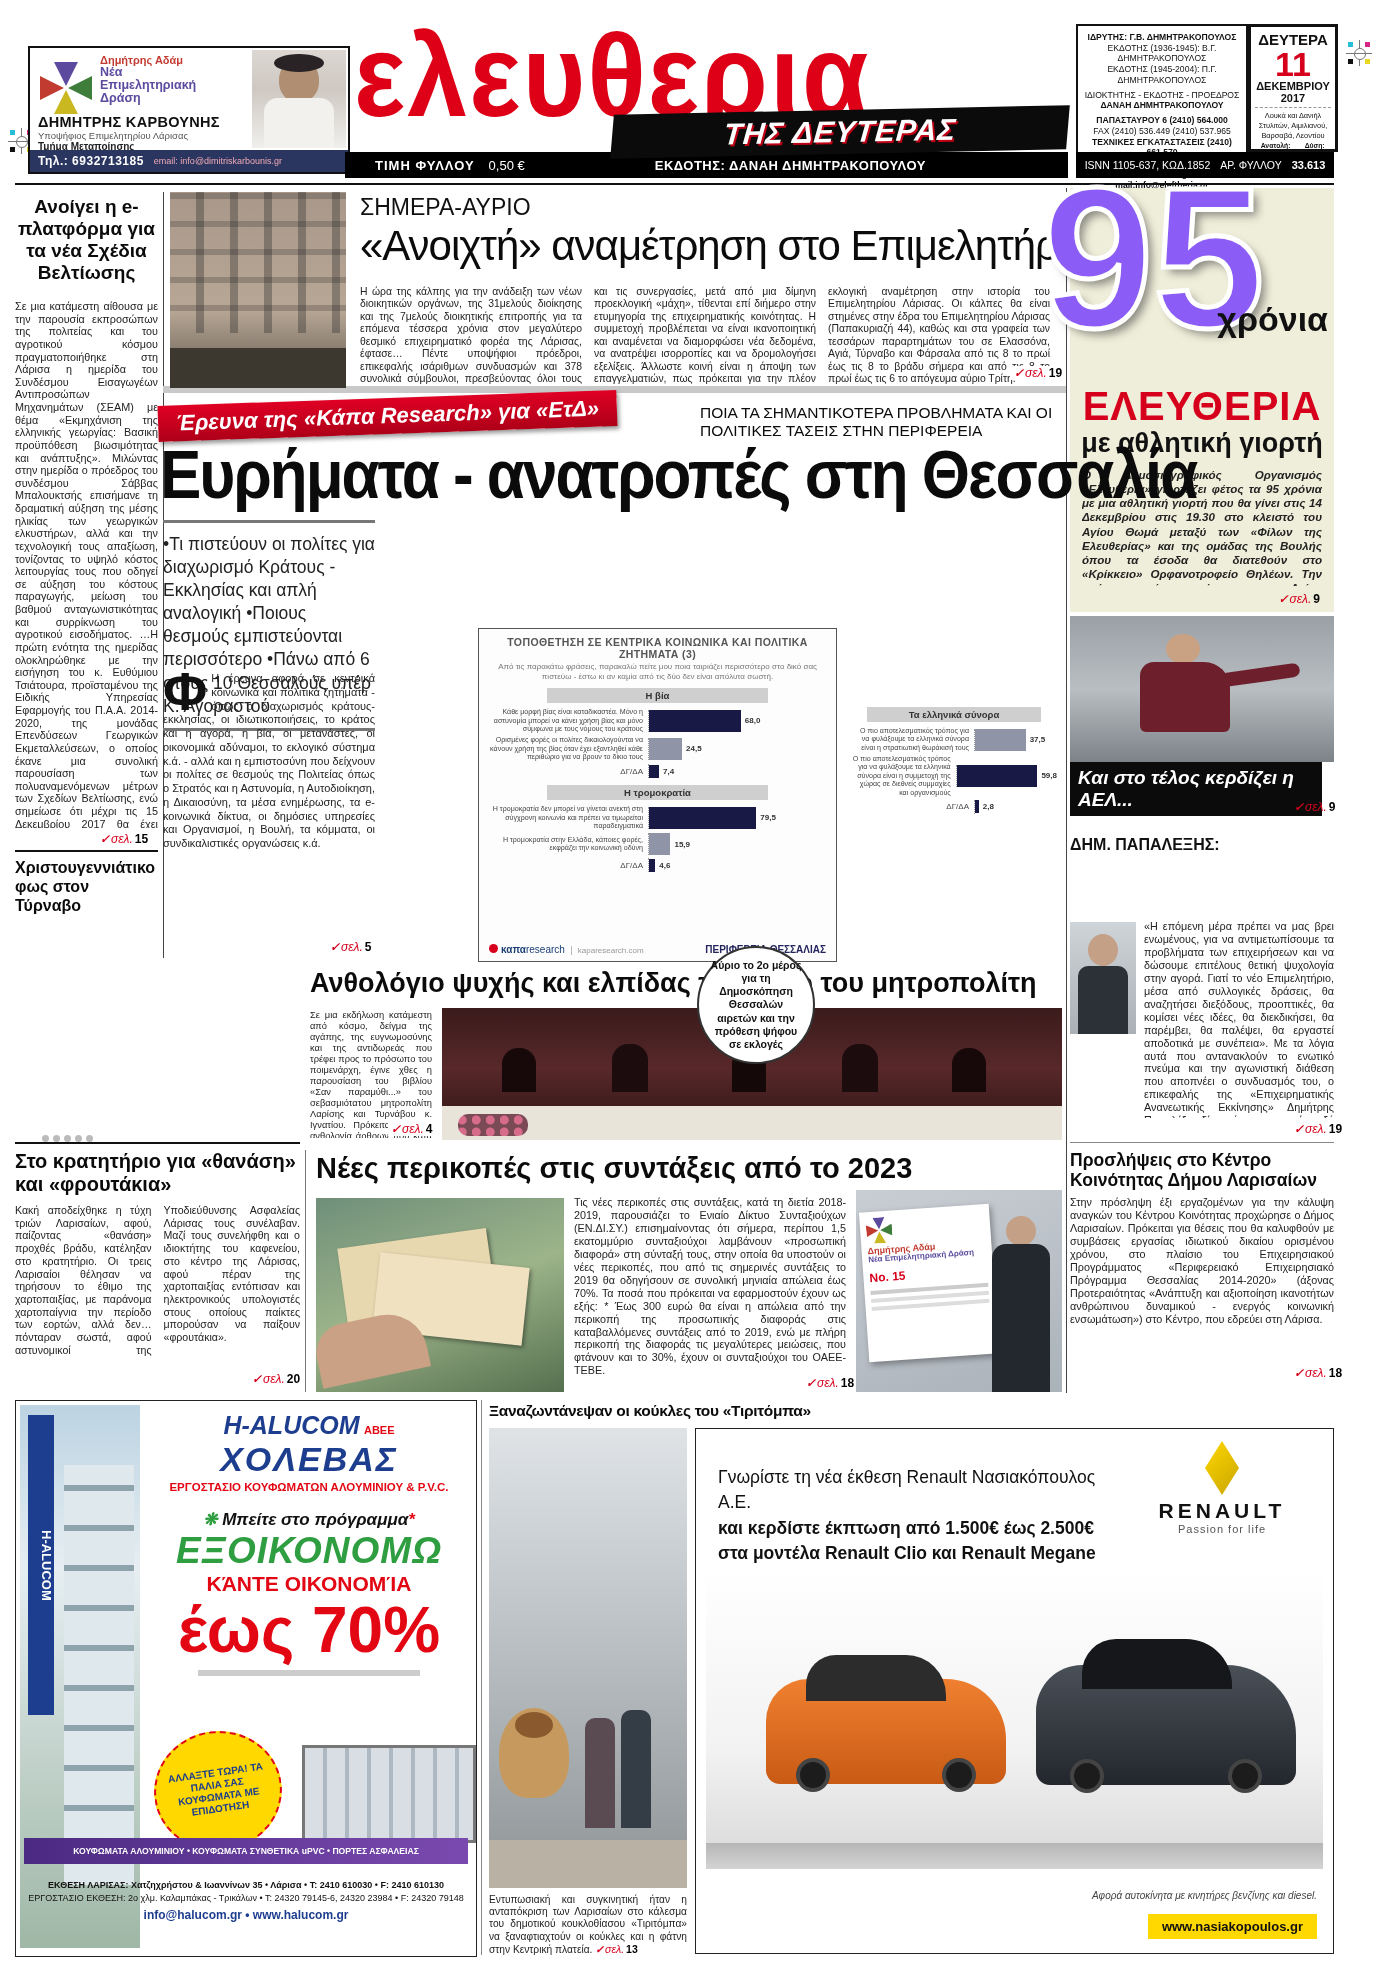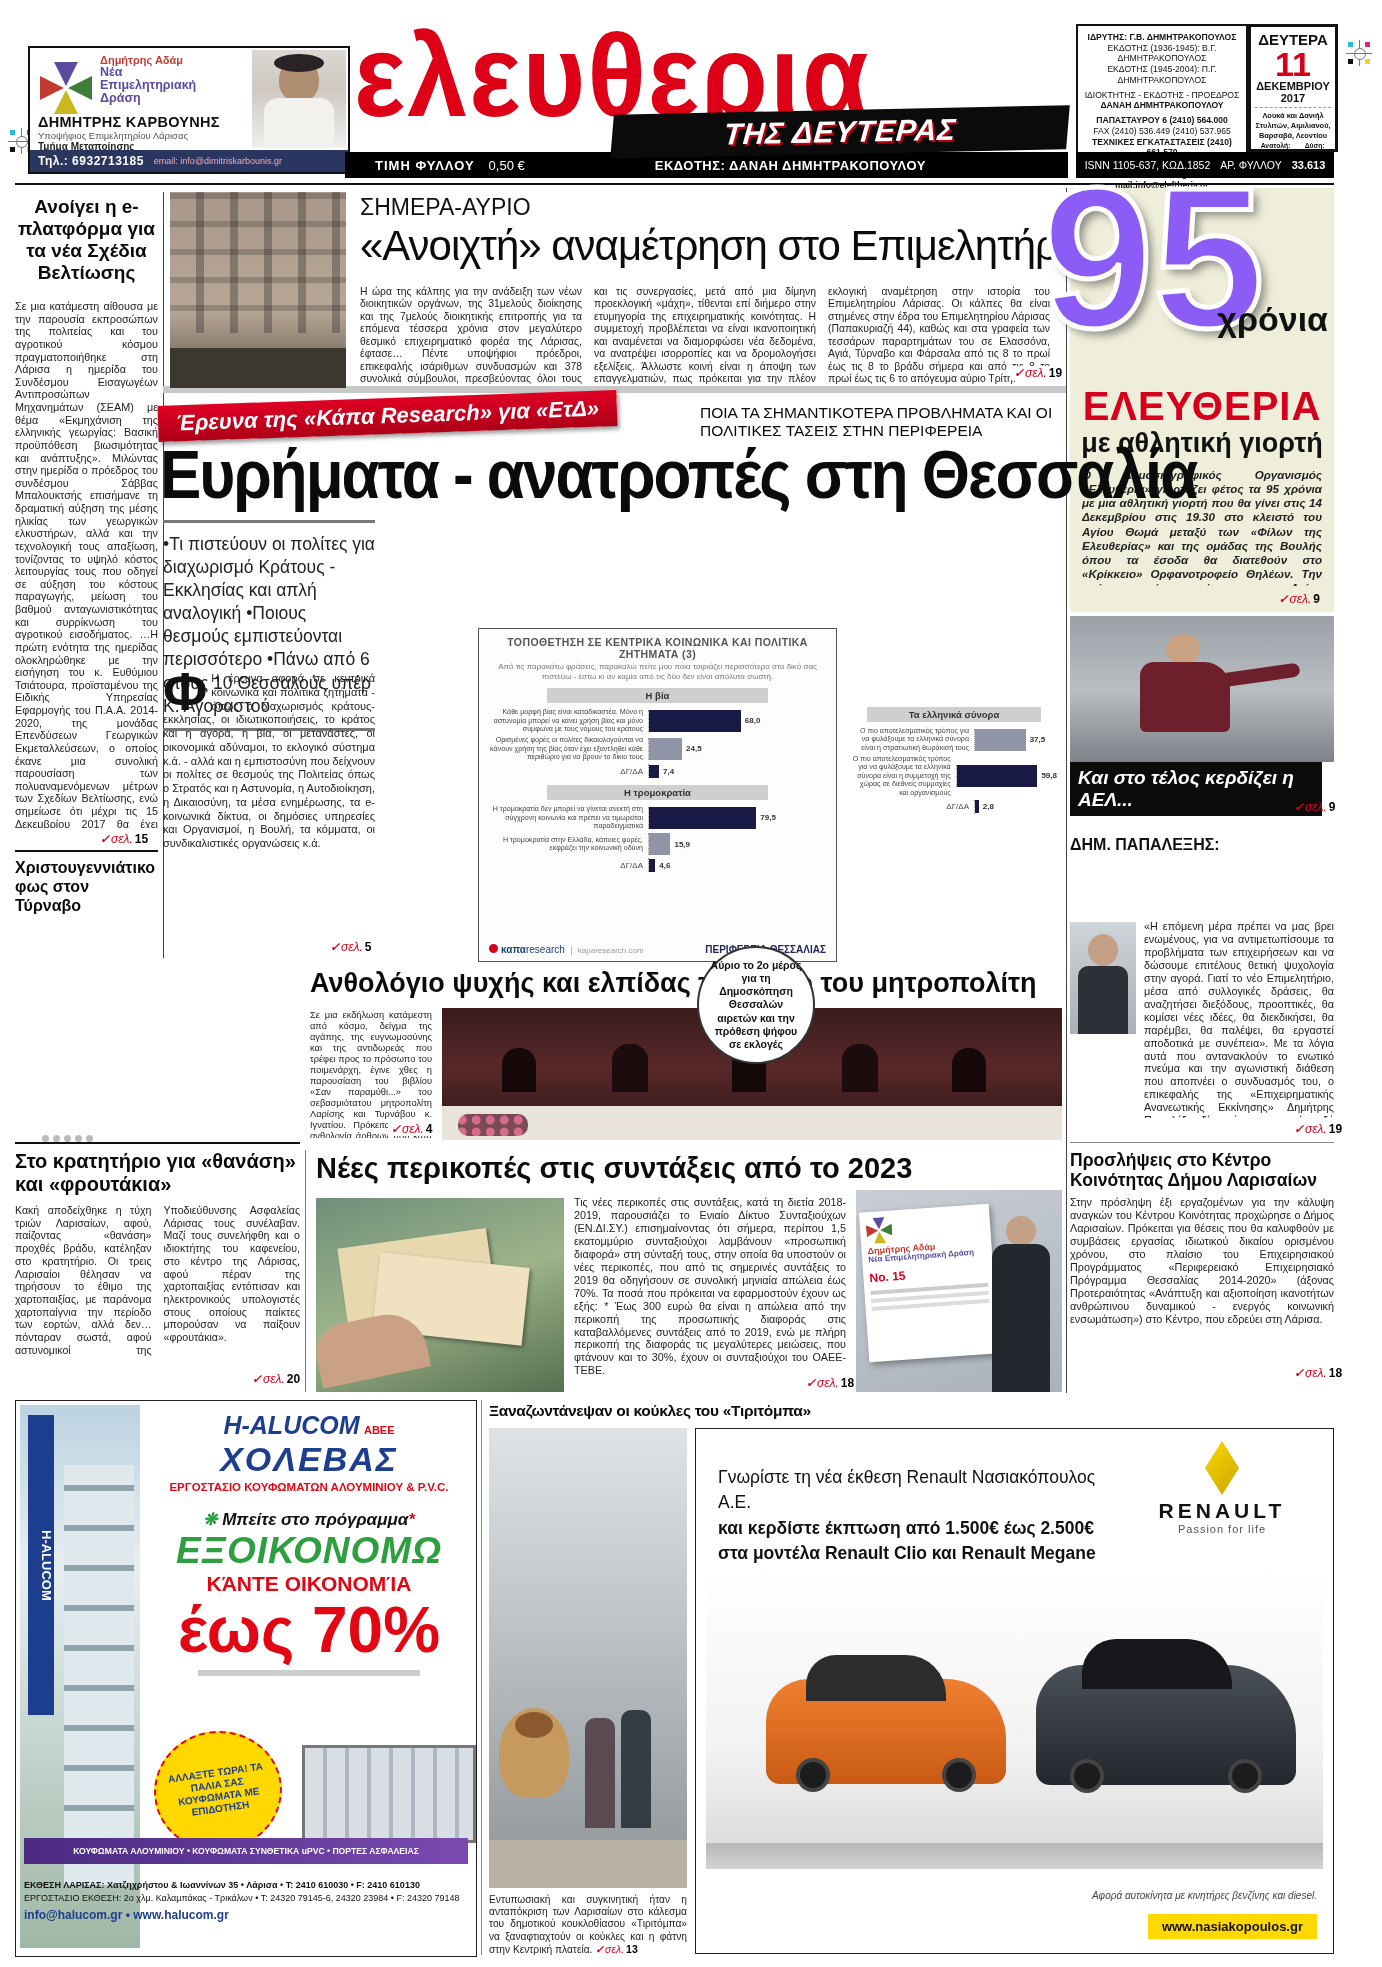--- a/index.html
+++ b/index.html
@@ -146,21 +146,21 @@
     <div>FAX (2410) 661.573</div>
     <div style="font-weight:bold">www.eleftheria.gr / e-mail:info@eleftheria.gr</div>
     <div>facebook: eleftheria newspaper</div>
   </div>
 
   <div class="a datebox" style="left:1248px;top:24px;width:84px;height:122px">
     <div style="font-size:15px;font-weight:bold;margin-top:4px">ΔΕΥΤΕΡΑ</div>
     <div style="font-size:34px;font-weight:bold;color:#d6001c;line-height:.95">11</div>
     <div style="font-size:11px;font-weight:bold">ΔΕΚΕΜΒΡΙΟΥ 2017</div>
     <div style="border-top:1px dashed #999;margin:3px 4px"></div>
-    <div style="font-size:7.4px;font-weight:bold;padding:0 3px;line-height:1.3">Λουκά και Δανιήλ Στυλιτών, Αιμιλιανού, Βαρσαβά, Λεοντίου</div>
+    <div style="font-size:7.4px;font-weight:normal;padding:0 3px;line-height:1.3">Λουκά και Δανιήλ Στυλιτών, Αιμιλιανού, Βαρσαβά, Λεοντίου</div>
     <div style="display:flex;justify-content:space-between;padding:2px 3px 0 3px">
       <span style="font-size:6.8px;font-weight:bold">Ανατολή: 07:31'</span>
       <span style="font-size:6.8px;font-weight:bold">Δύση: 17:05'</span>
     </div>
   </div>
 
   <div class="a blackbar" style="left:345px;top:152px;width:723px;height:26px;padding:0 30px;box-sizing:border-box">
     <span style="font-size:13px;font-weight:bold;letter-spacing:1px">ΤΙΜΗ ΦΥΛΛΟΥ</span>
     <span style="font-size:13px;font-weight:normal;margin-left:14px">0,50 €</span>
     <span style="font-size:13px;font-weight:bold;margin-left:130px;letter-spacing:.5px">ΕΚΔΟΤΗΣ: ΔΑΝΑΗ ΔΗΜΗΤΡΑΚΟΠΟΥΛΟΥ</span>
@@ -385,21 +385,21 @@
       <div class="hred" style="font-size:11.5px;font-weight:bold;margin-top:2px">ΕΡΓΟΣΤΑΣΙΟ ΚΟΥΦΩΜΑΤΩΝ ΑΛΟΥΜΙΝΙΟΥ &amp; P.V.C.</div>
       <div style="margin-top:16px;font-size:17px;font-weight:bold;font-style:italic"><span style="color:#2f9e41">❋</span> <span>Μπείτε στο πρόγραμμα</span><span class="hred">*</span></div>
       <div class="hgreen" style="font-size:37px;font-weight:bold;font-style:italic;letter-spacing:1px">ΕΞΟΙΚΟΝΟΜΩ</div>
       <div class="hred" style="font-size:21px;font-weight:bold;text-transform:uppercase">κάντε οικονομία</div>
       <div class="hred" style="font-size:64px;font-weight:bold;line-height:1;margin-top:2px">έως 70%</div>
       <div style="height:6px;background:#ccc;width:70%;margin:8px auto 0 auto"></div>
     </div>
     <div class="a starburst" style="left:138px;top:330px;width:128px;height:120px">ΑΛΛΑΞΤΕ ΤΩΡΑ! ΤΑ ΠΑΛΙΑ ΣΑΣ ΚΟΥΦΩΜΑΤΑ ΜΕ ΕΠΙΔΟΤΗΣΗ</div>
     <div class="a" style="left:286px;top:344px;width:168px;height:92px;background:repeating-linear-gradient(90deg,#d8dee4 0 18px,#aeb8c2 18px 22px);border:3px solid #777"></div>
     <div class="a purplebar" style="left:8px;bottom:92px;width:444px;height:26px">ΚΟΥΦΩΜΑΤΑ ΑΛΟΥΜΙΝΙΟΥ • ΚΟΥΦΩΜΑΤΑ ΣΥΝΘΕΤΙΚΑ uPVC • ΠΟΡΤΕΣ ΑΣΦΑΛΕΙΑΣ</div>
-    <div class="a" style="left:8px;bottom:34px;width:444px;text-align:left">
+    <div class="a" style="left:8px;bottom:34px;width:444px;text-align:center">
       <div style="font-size:9px;color:#111;font-weight:bold">ΕΚΘΕΣΗ ΛΑΡΙΣΑΣ: Χατζηχρήστου &amp; Ιωαννίνων 35 • Λάρισα • Τ: 2410 610030 • F: 2410 610130</div>
       <div style="font-size:9px;color:#111;margin-top:3px">ΕΡΓΟΣΤΑΣΙΟ ΕΚΘΕΣΗ: 2ο χλμ. Καλαμπάκας - Τρικάλων • Τ: 24320 79145-6, 24320 23984 • F: 24320 79148</div>
       <div class="hblue" style="font-size:12px;font-weight:bold;margin-top:5px">info@halucom.gr • www.halucom.gr</div>
     </div>
   </div>
 
   <div class="a hl" style="left:489px;top:1402px;width:290px;font-size:15.5px;white-space:nowrap;letter-spacing:-0.3px">Ξαναζωντάνεψαν οι κούκλες του «Τιριτόμπα»</div>
   <div class="a ph" style="left:489px;top:1428px;width:198px;height:460px;background:linear-gradient(180deg,#dfe3e6 0%,#c4c9cd 35%,#8f9497 100%)">
     <div class="a" style="left:10px;bottom:90px;width:70px;height:90px;border-radius:50% 50% 40% 40%;background:#c69a5e"></div>
     <div class="a" style="left:26px;bottom:150px;width:38px;height:26px;border-radius:50%;background:#8a5a2e"></div>

